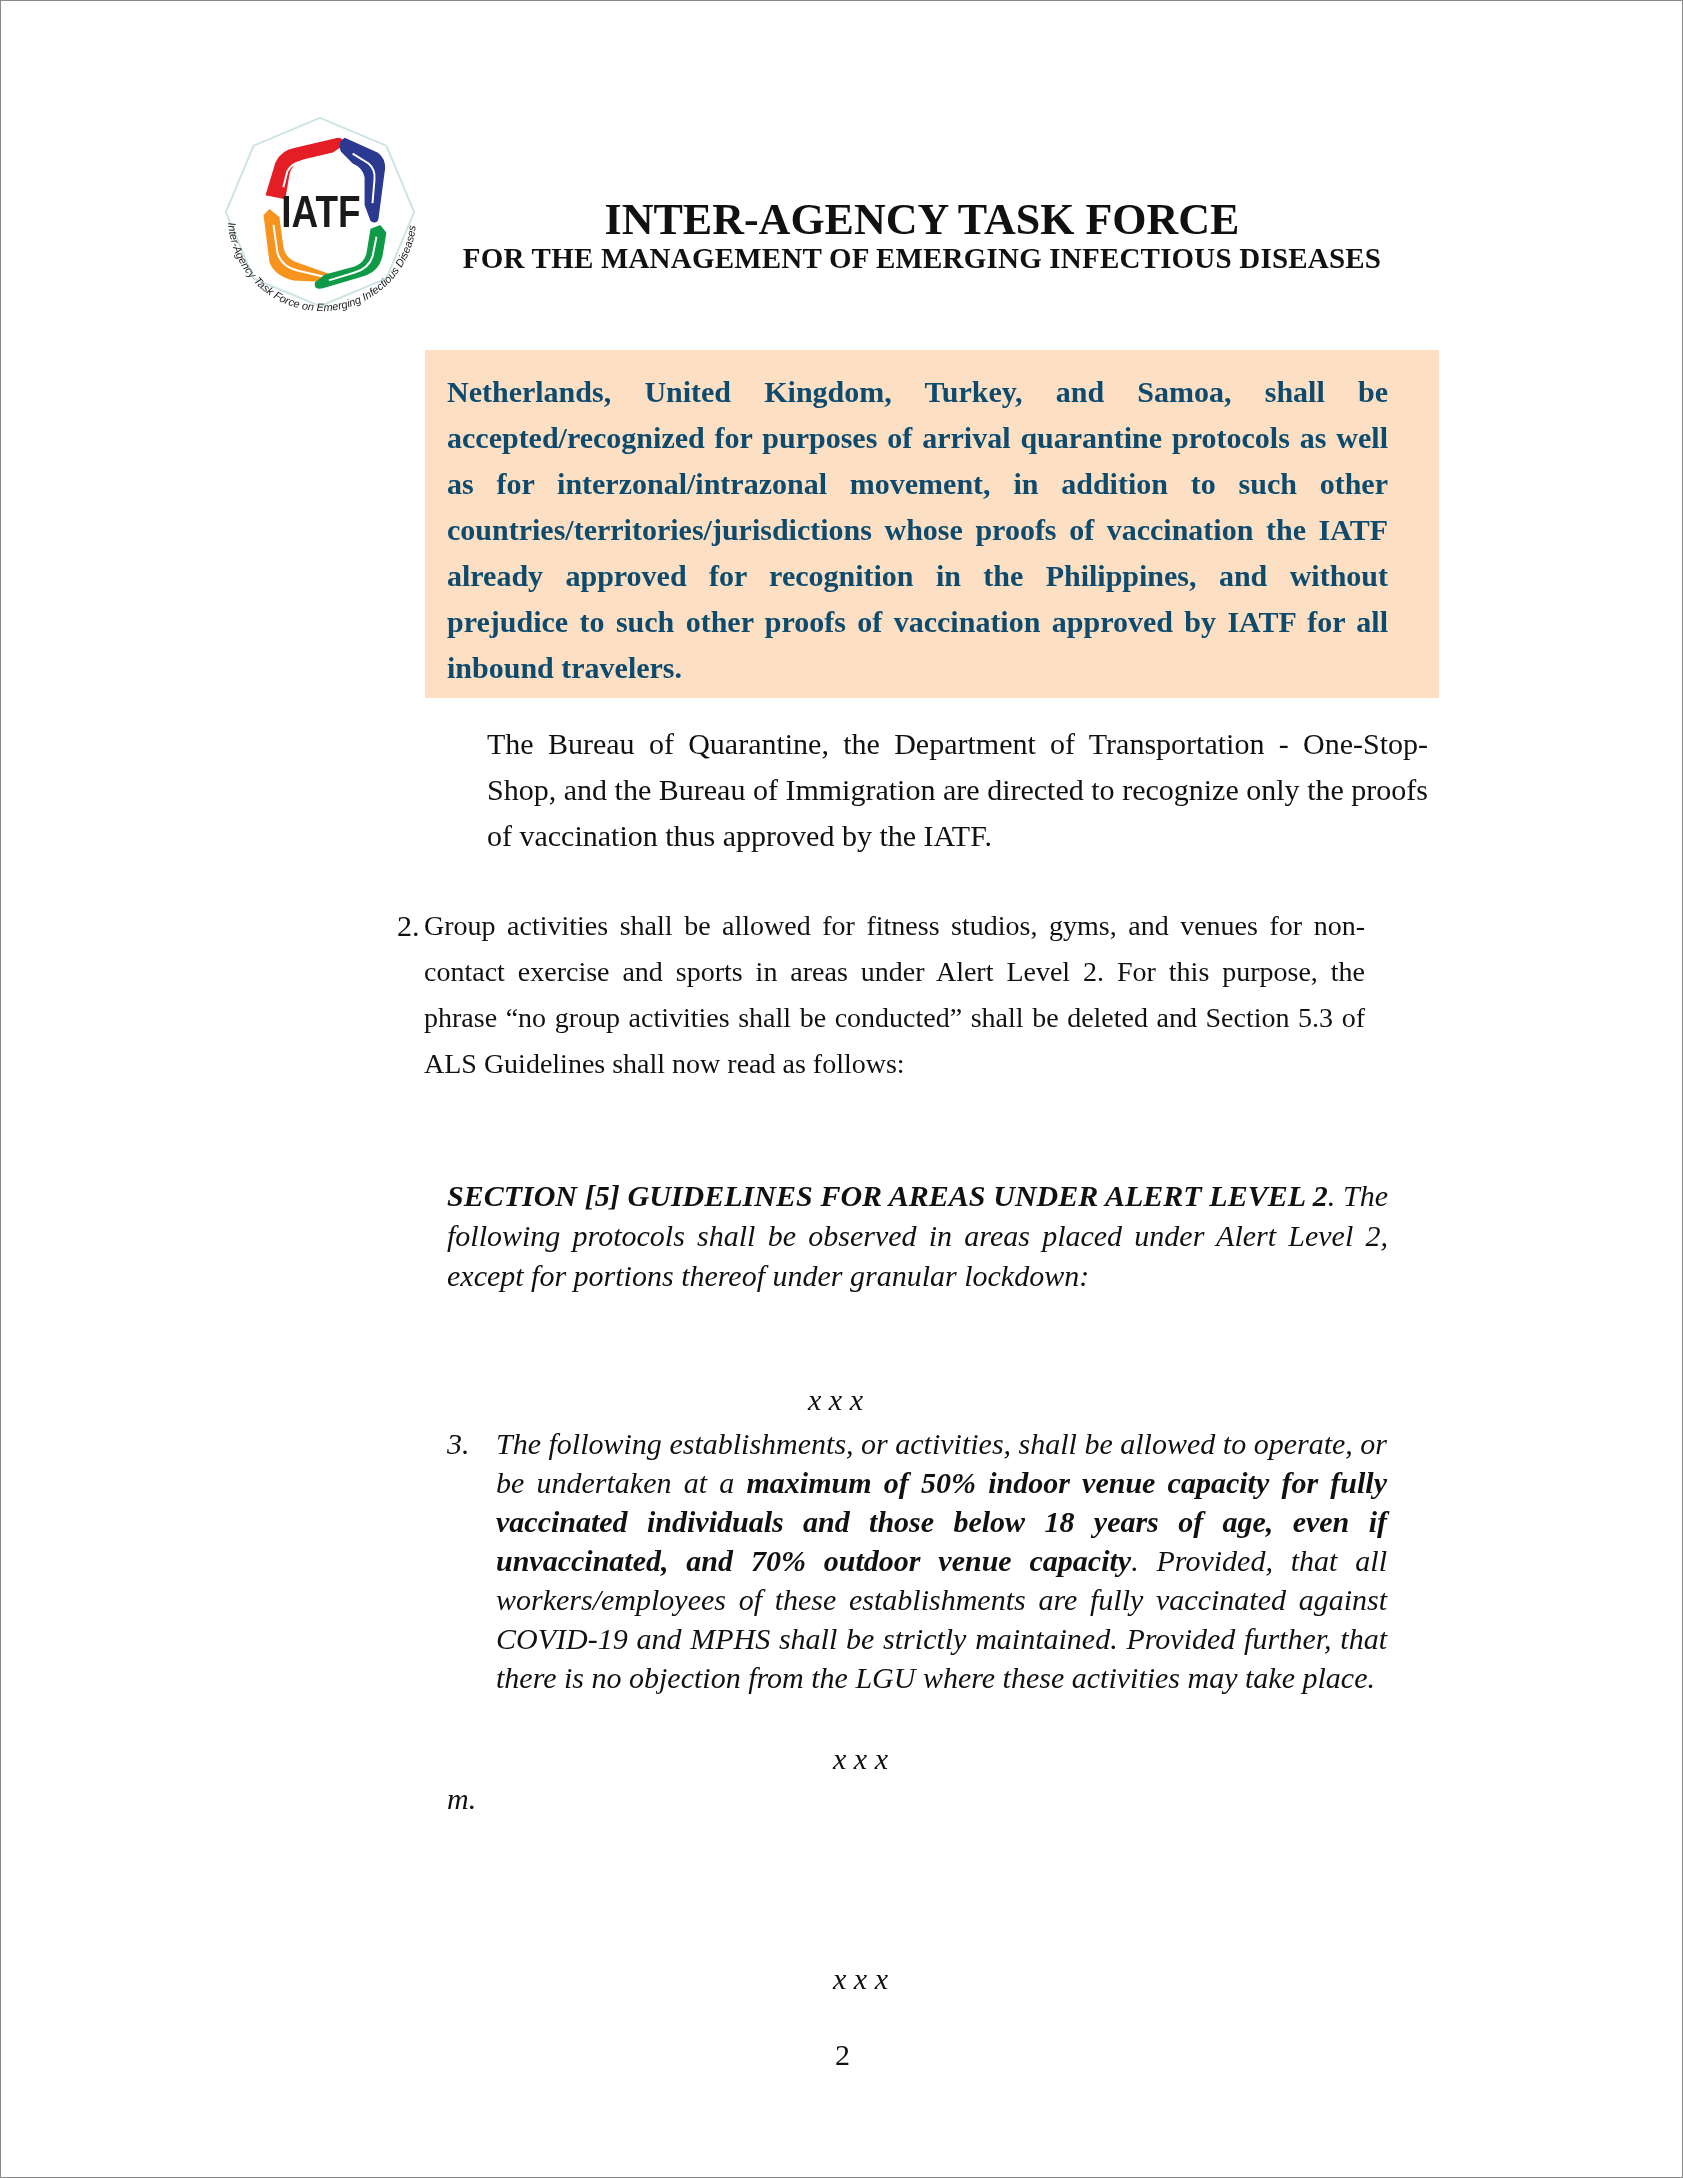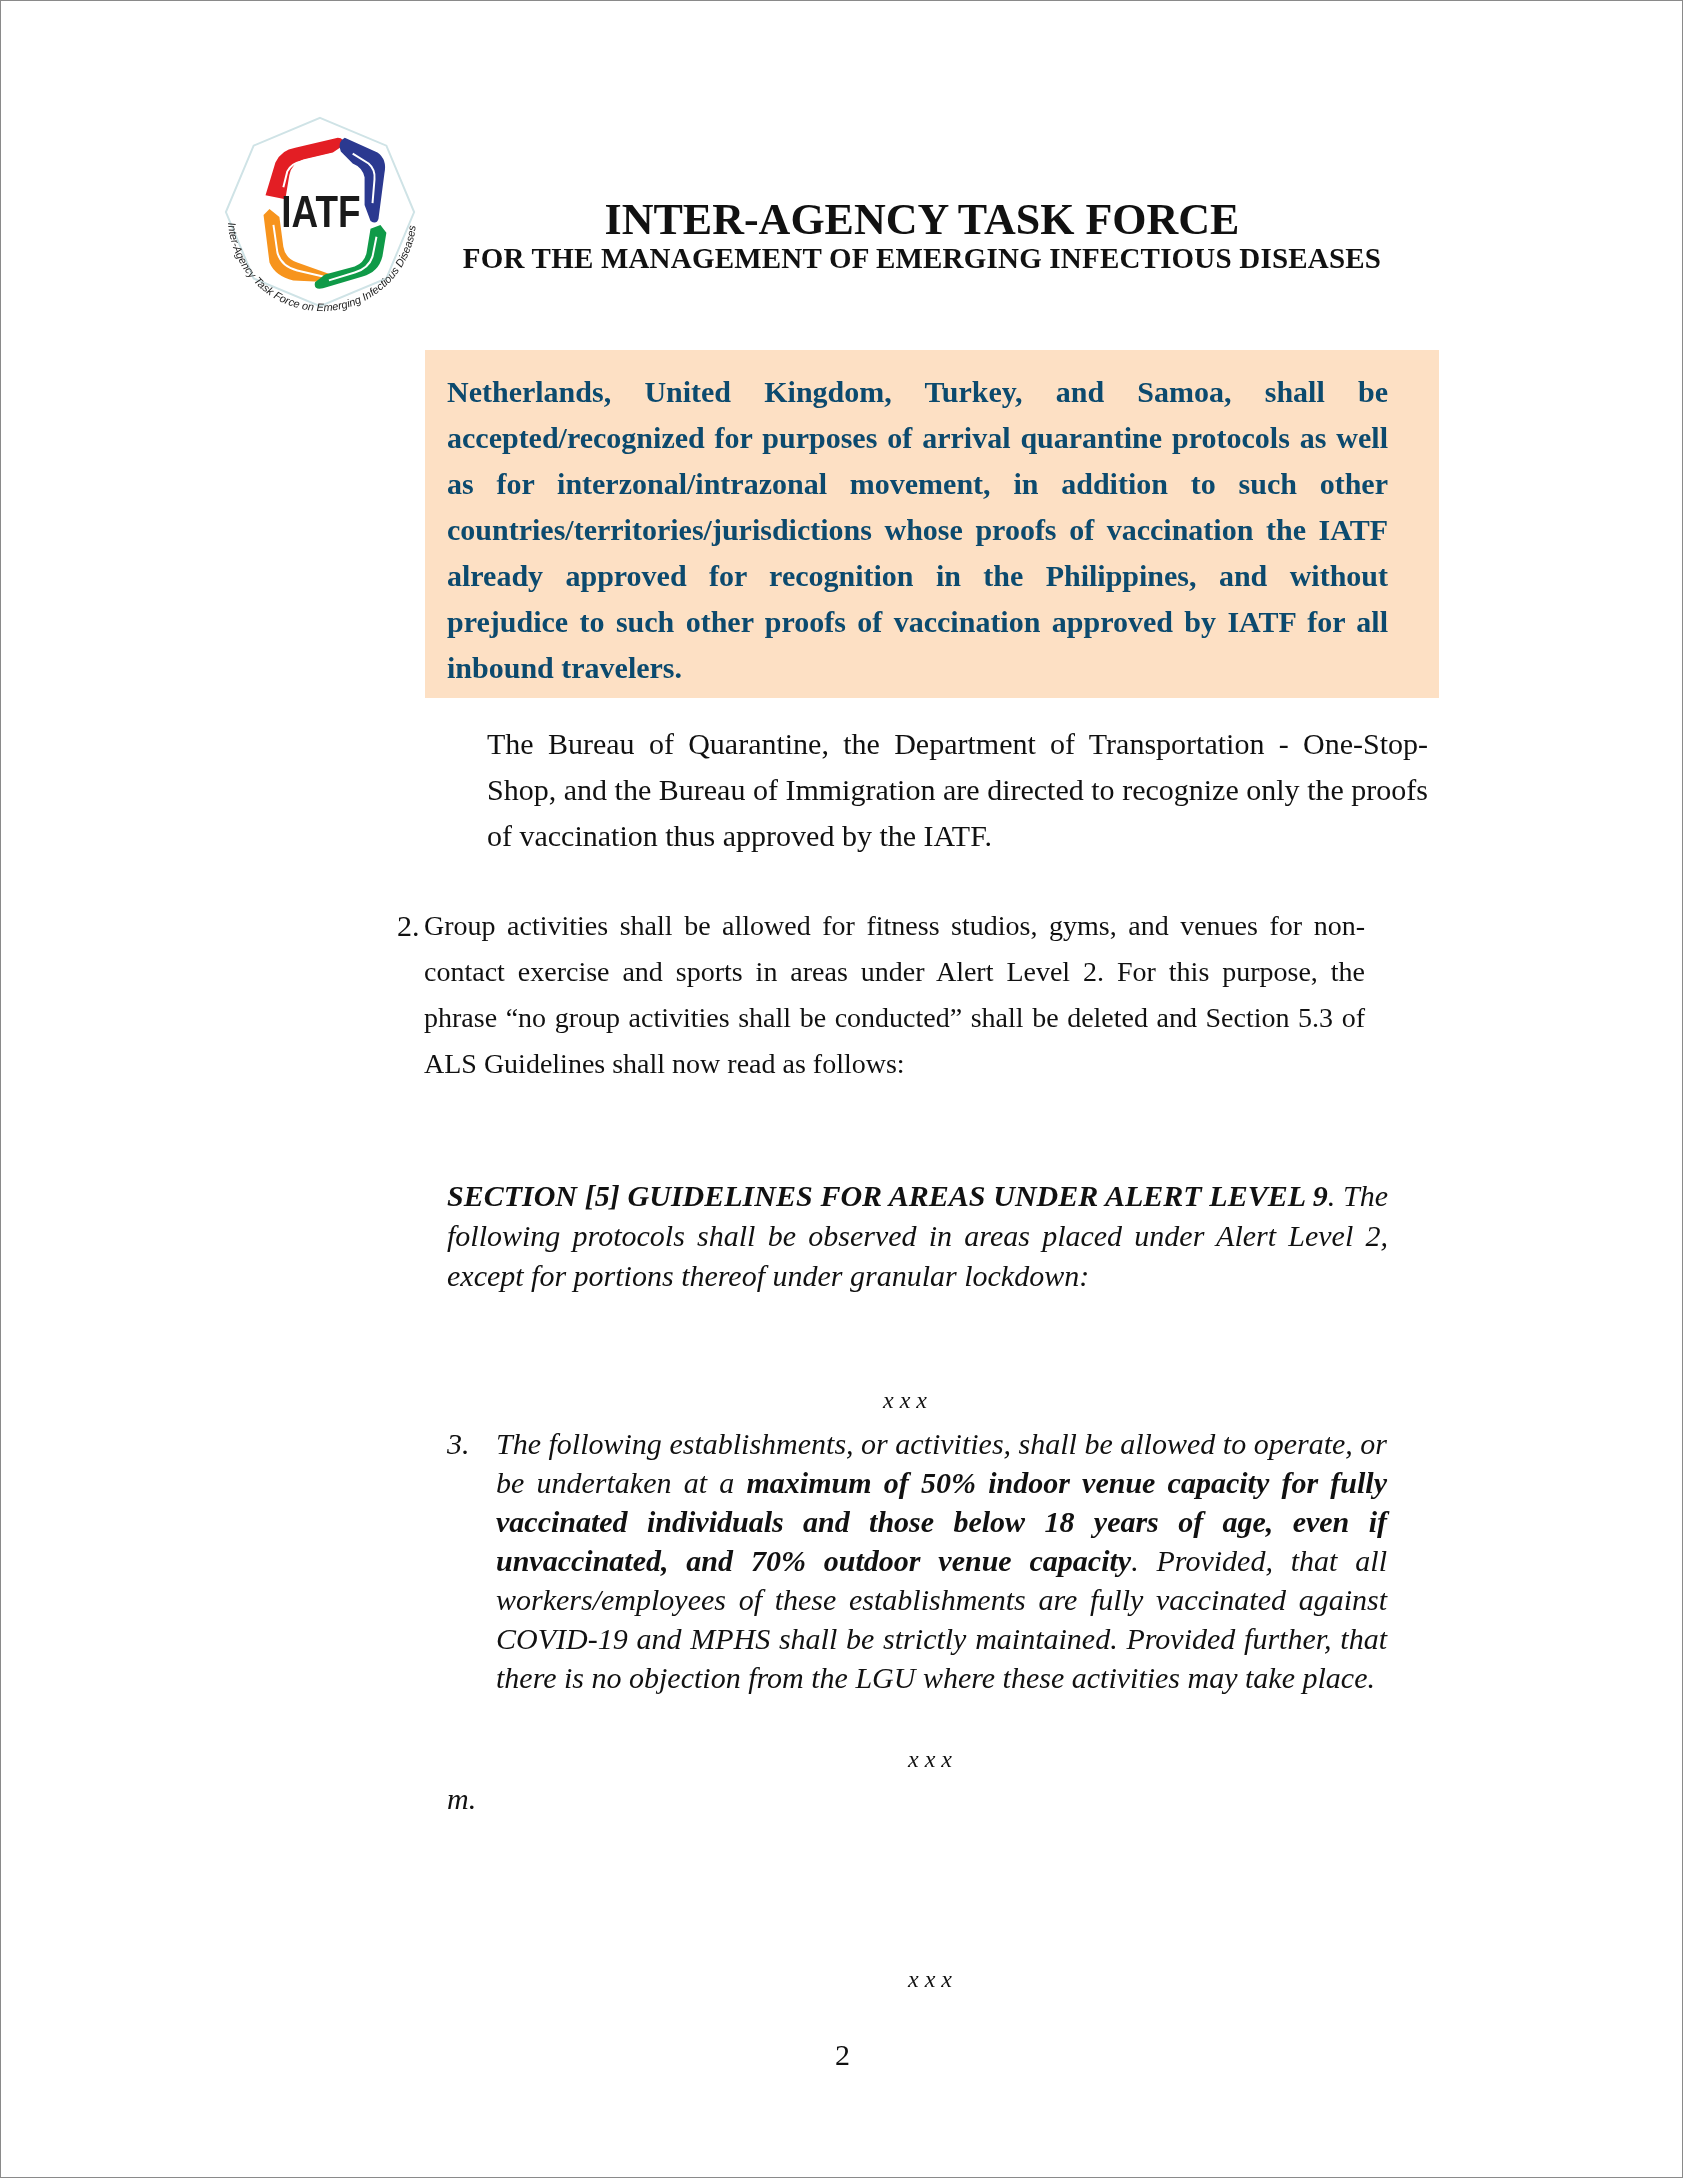--- a/index.html
+++ b/index.html
@@ -24,21 +24,21 @@
     left: 446px; top: 368px; width: 941px;
     font-size: 30px; line-height: 46px; color: #0c4a6e; font-weight: bold;
   }
   .p1 { left: 446px; top: 720px; width: 941px; font-size: 30px; line-height: 46px; margin-left: 40px; }
   .item2-num { position: absolute; left: 396px; top: 902px; font-size: 30px; line-height: 46px; }
   .p2 { left: 423px; top: 902px; width: 941px; font-size: 28px; line-height: 46px; }
 
   .sec { left: 446px; top: 1175px; width: 941px; font-size: 30px; line-height: 40px; font-style: italic; }
   .sec b { font-weight: bold; }
 
-  .xxx { position: absolute; font-style: italic; font-size: 24px; line-height: 40px; width: 119px; text-align: right; }
+  .xxx { position: absolute; font-style: italic; font-size: 30px; line-height: 40px; width: 119px; text-align: left; }
   .xxx1 { left: 807px; top: 1379px; }
   .xxx2 { left: 832px; top: 1738px; }
   .xxx3 { left: 832px; top: 1958px; }
 
   .item3-num { position: absolute; left: 446px; top: 1423px; font-size: 30px; line-height: 39px; font-style: italic; }
   .item3 { left: 495px; top: 1423px; width: 891px; font-size: 30px; line-height: 39px; font-style: italic; }
   .item3 b { font-weight: bold; }
 
   .itemm-num { position: absolute; left: 446px; top: 1775px; font-size: 30px; line-height: 46px; font-style: italic; }
   .itemm { left: 495px; top: 1775px; width: 891px; font-size: 30px; line-height: 46px; font-style: italic; }
@@ -81,21 +81,21 @@
 
   <div class="highlight"></div>
   <div class="block hl-text">Netherlands, United Kingdom, Turkey, and Samoa, shall be accepted/recognized for purposes of arrival quarantine protocols as well as for interzonal/intrazonal movement, in addition to such other countries/territories/jurisdictions whose proofs of vaccination the IATF already approved for recognition in the Philippines, and without prejudice to such other proofs of vaccination approved by IATF for all inbound travelers.</div>
 
   <div class="block p1">The Bureau of Quarantine, the Department of Transportation - One-Stop-Shop, and the Bureau of Immigration are directed to recognize only the proofs of vaccination thus approved by the IATF.</div>
 
   <div class="item2-num">2.</div>
   <div class="block p2">Group activities shall be allowed for fitness studios, gyms, and venues for non-contact exercise and sports in areas under Alert Level 2. For this purpose, the phrase “no group activities shall be conducted” shall be deleted and Section 5.3 of ALS Guidelines shall now read as follows:</div>
 
   <div class="block sec">
-    <b>SECTION [5] GUIDELINES FOR AREAS UNDER ALERT LEVEL 9</b><span>. The following protocols shall be observed in areas placed under Alert Level 2, except for portions thereof under granular lockdown:</span>
+    <b>SECTION [5] GUIDELINES FOR AREAS UNDER ALERT LEVEL 2</b><span>. The following protocols shall be observed in areas placed under Alert Level 2, except for portions thereof under granular lockdown:</span>
   </div>
 
   <div class="xxx xxx1">x x x</div>
 
   <div class="item3-num">3.</div>
   <div class="block item3">
     <span>The following establishments, or activities, shall be allowed to operate, or be undertaken at a </span><b>maximum of 50% indoor venue capacity for fully vaccinated individuals and those below 18 years of age, even if unvaccinated, and 70% outdoor venue capacity</b><span>. Provided, that all workers/employees of these establishments are fully vaccinated against COVID-19 and MPHS shall be strictly maintained. Provided further, that there is no objection from the LGU where these activities may take place.</span>
   </div>
 
   <div class="xxx xxx2">x x x</div>

